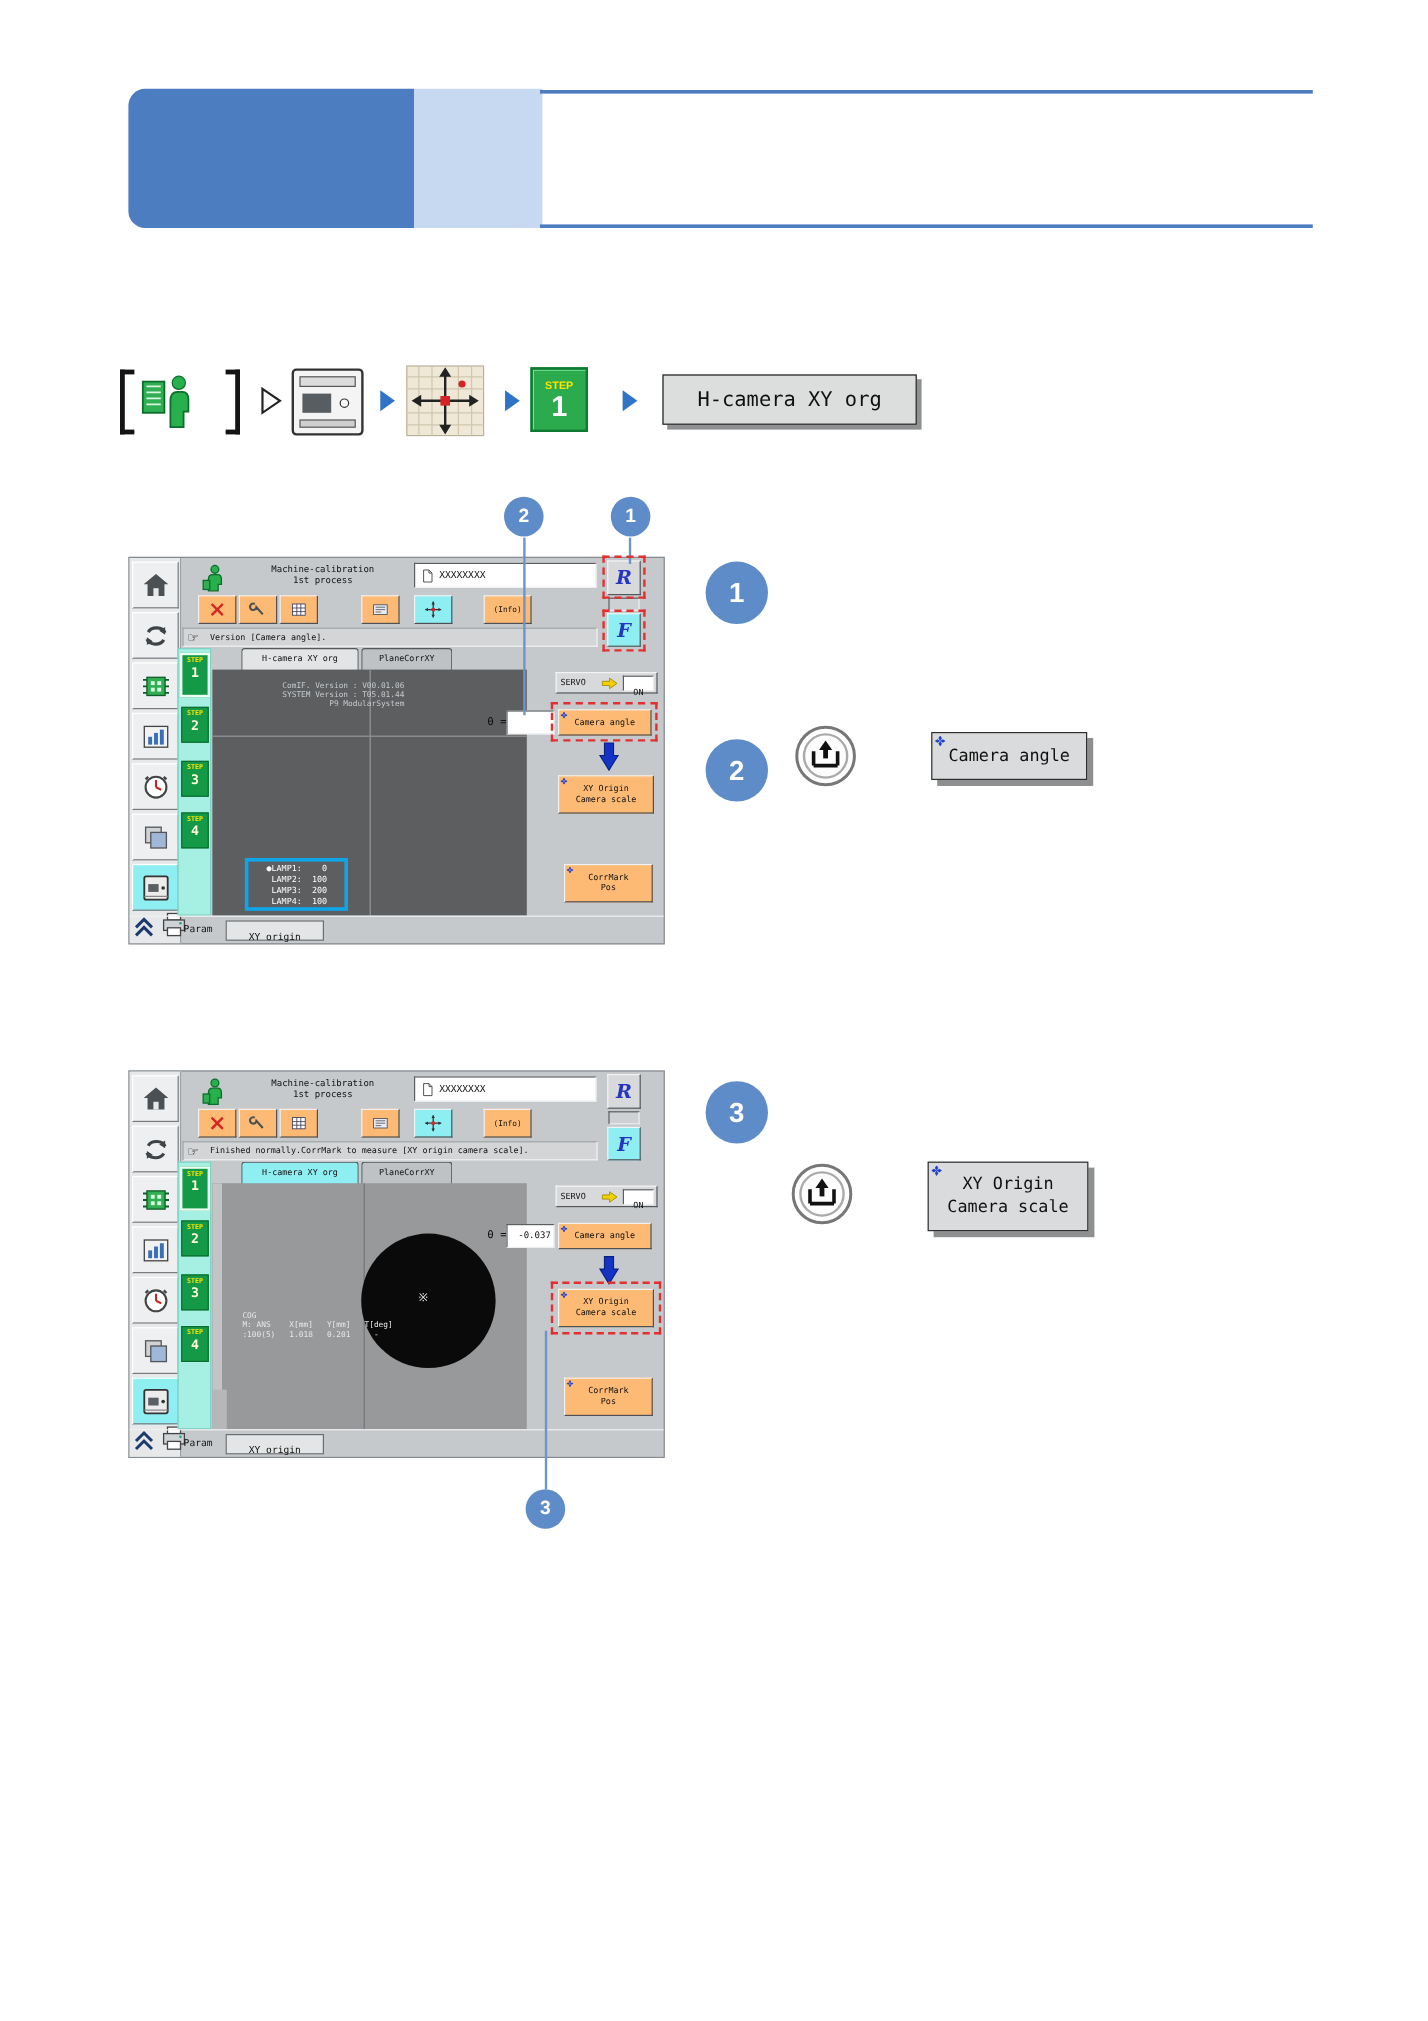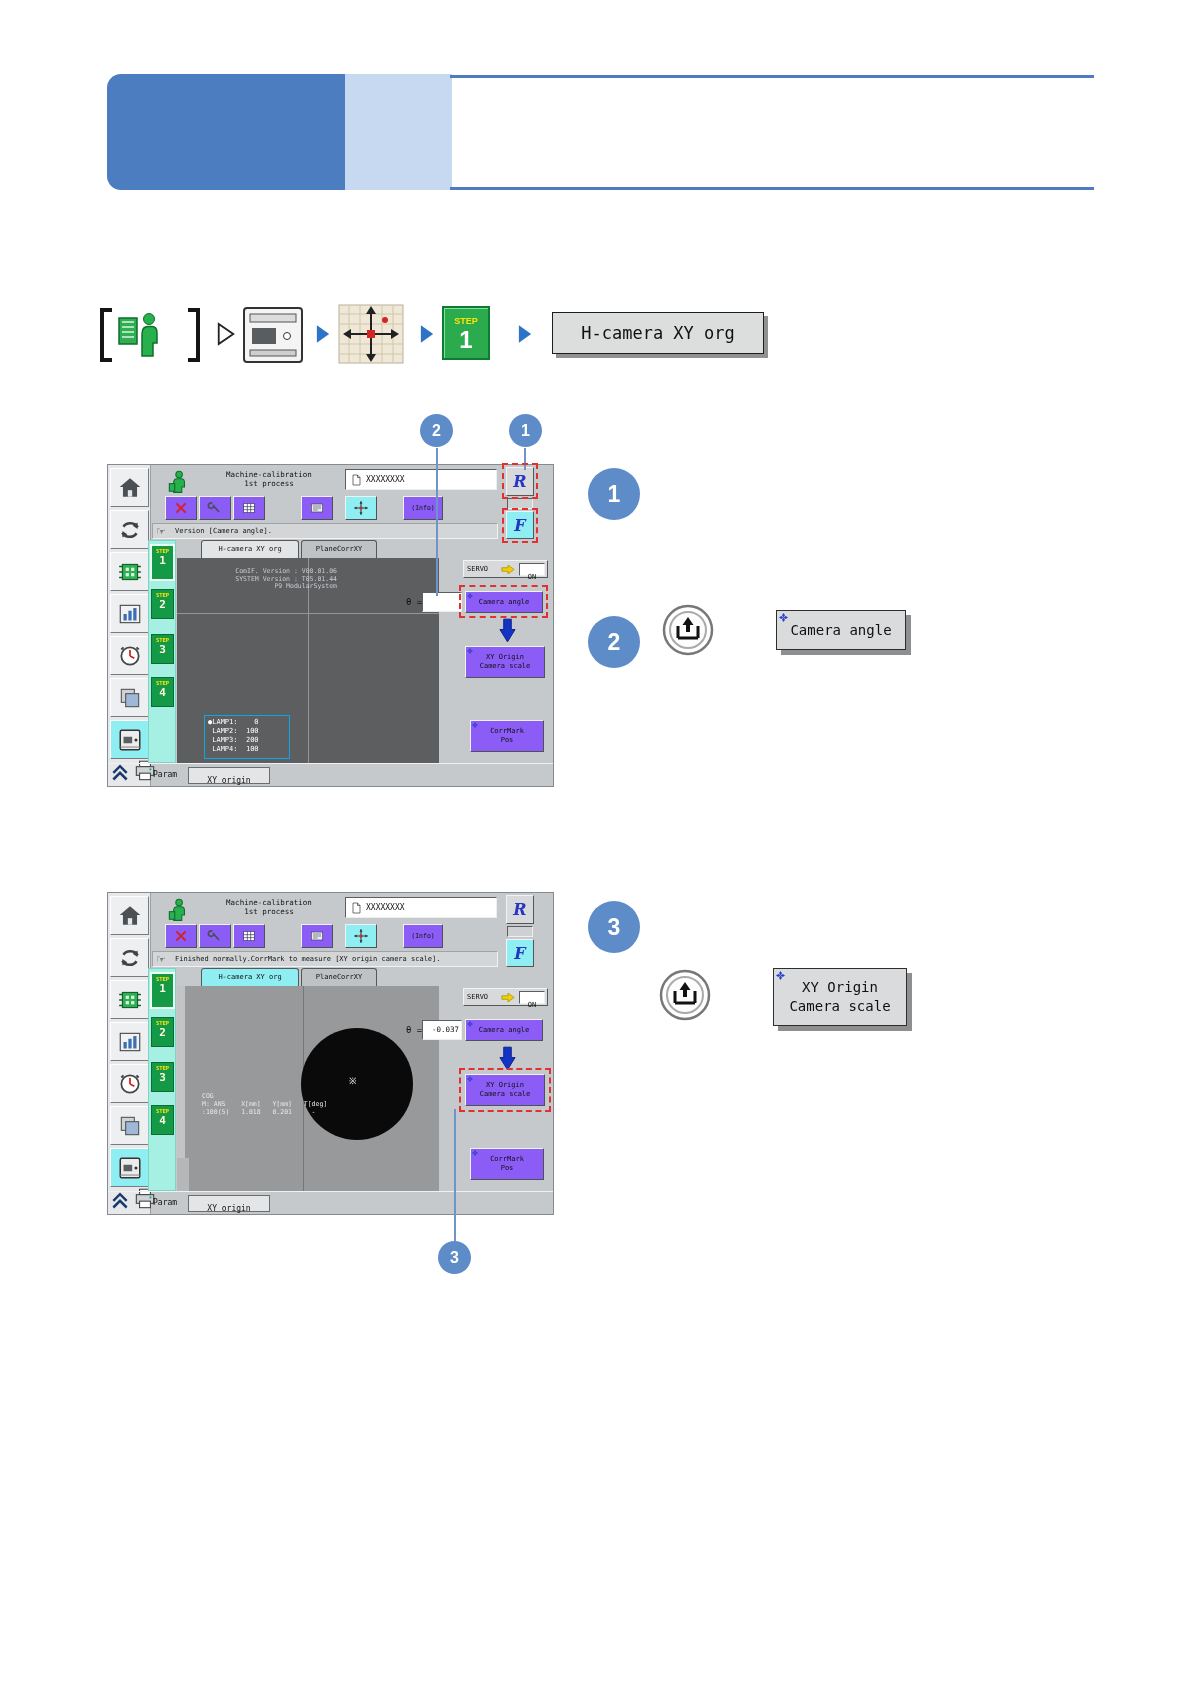--- a/index.html
+++ b/index.html
@@ -36,34 +36,34 @@
   .cyan{background:#8feef2 !important}
   .raised{background:#d7d9db;border:1px solid;border-color:#f2f3f4 #53575a #53575a #f2f3f4}
   .sunken{background:#ffffff;border:1px solid;border-color:#5a5e61 #eceeef #eceeef #5a5e61}
   .dash{border:2px dashed #e23030;z-index:6}
   .ttl{text-align:center}
   .ttl .tl{display:block;font-size:7.5px;line-height:9px;white-space:pre}
   .fname{font-size:8px}
   .rkey{background:#d7d9db;border:1px solid;border-color:#f2f3f4 #53575a #53575a #f2f3f4;text-align:center;font-family:"DejaVu Serif",serif;font-style:italic;font-weight:bold;color:#2436c2}
   .rkey span{font-size:16px;line-height:27px}
   .fkey{background:#8feef2}
-  .pbtn{background:#8b5cf6;border:1px solid;border-color:#f0f1f2 #4e5255 #4e5255 #f0f1f2;font-size:7px;text-align:center;color:#101010}
+  .pbtn{background:#fdba74;border:1px solid;border-color:#f0f1f2 #4e5255 #4e5255 #f0f1f2;font-size:7px;text-align:center;color:#101010}
   .tbb{width:32px;height:24px}
   .statbar{background:#d3d5d7;border:1px solid;border-color:#9fa3a6 #f0f1f2 #f0f1f2 #9fa3a6}
   .hand{font-size:11px;line-height:15px;font-family:"DejaVu Sans",sans-serif;color:#222}
   .stxt{font-size:7px;white-space:pre}
   .tab{border:1px solid #54585b;border-bottom:none;border-radius:3px 3px 0 0;text-align:center;font-size:7px;line-height:17px}
   .stepcol{background:#a5efe3;border:1px solid #7fd2c4}
   .stepbox{background:#149a46;border:1px solid #0b6e31;text-align:center}
   .stepbox.active{border:2px solid #eafff2}
   .stepbox .sw{display:block;font-size:5.5px;line-height:7px;margin-top:2px;color:#ffe300;font-weight:bold}
   .stepbox .sn{display:block;font-size:11px;line-height:12px;color:#fffbdc;font-weight:bold}
   .vers{text-align:right}
   .vers .vl{display:block;font-size:6.5px;line-height:7.5px;color:#c7cbce;white-space:pre}
-  .lampbox{border:1px solid #0ea5e9;padding:2px 3px;overflow:hidden}
+  .lampbox{border:3px solid #0ea5e9;padding:2px 15px;overflow:hidden}
   .lampbox .ll{display:block;font-size:7px;line-height:9px;color:#ffffff;white-space:pre}
   .cogtxt .cl{display:block;font-size:6.5px;line-height:8px;color:#e8e8e8;white-space:pre}
   .bl{display:block;font-size:7px;line-height:9px}
 </style>
 </head>
 <body>
 
 <svg width="0" height="0" style="position:absolute" aria-hidden="true">
   <defs>
     <symbol id="sym-home" viewBox="0 0 24 24">

